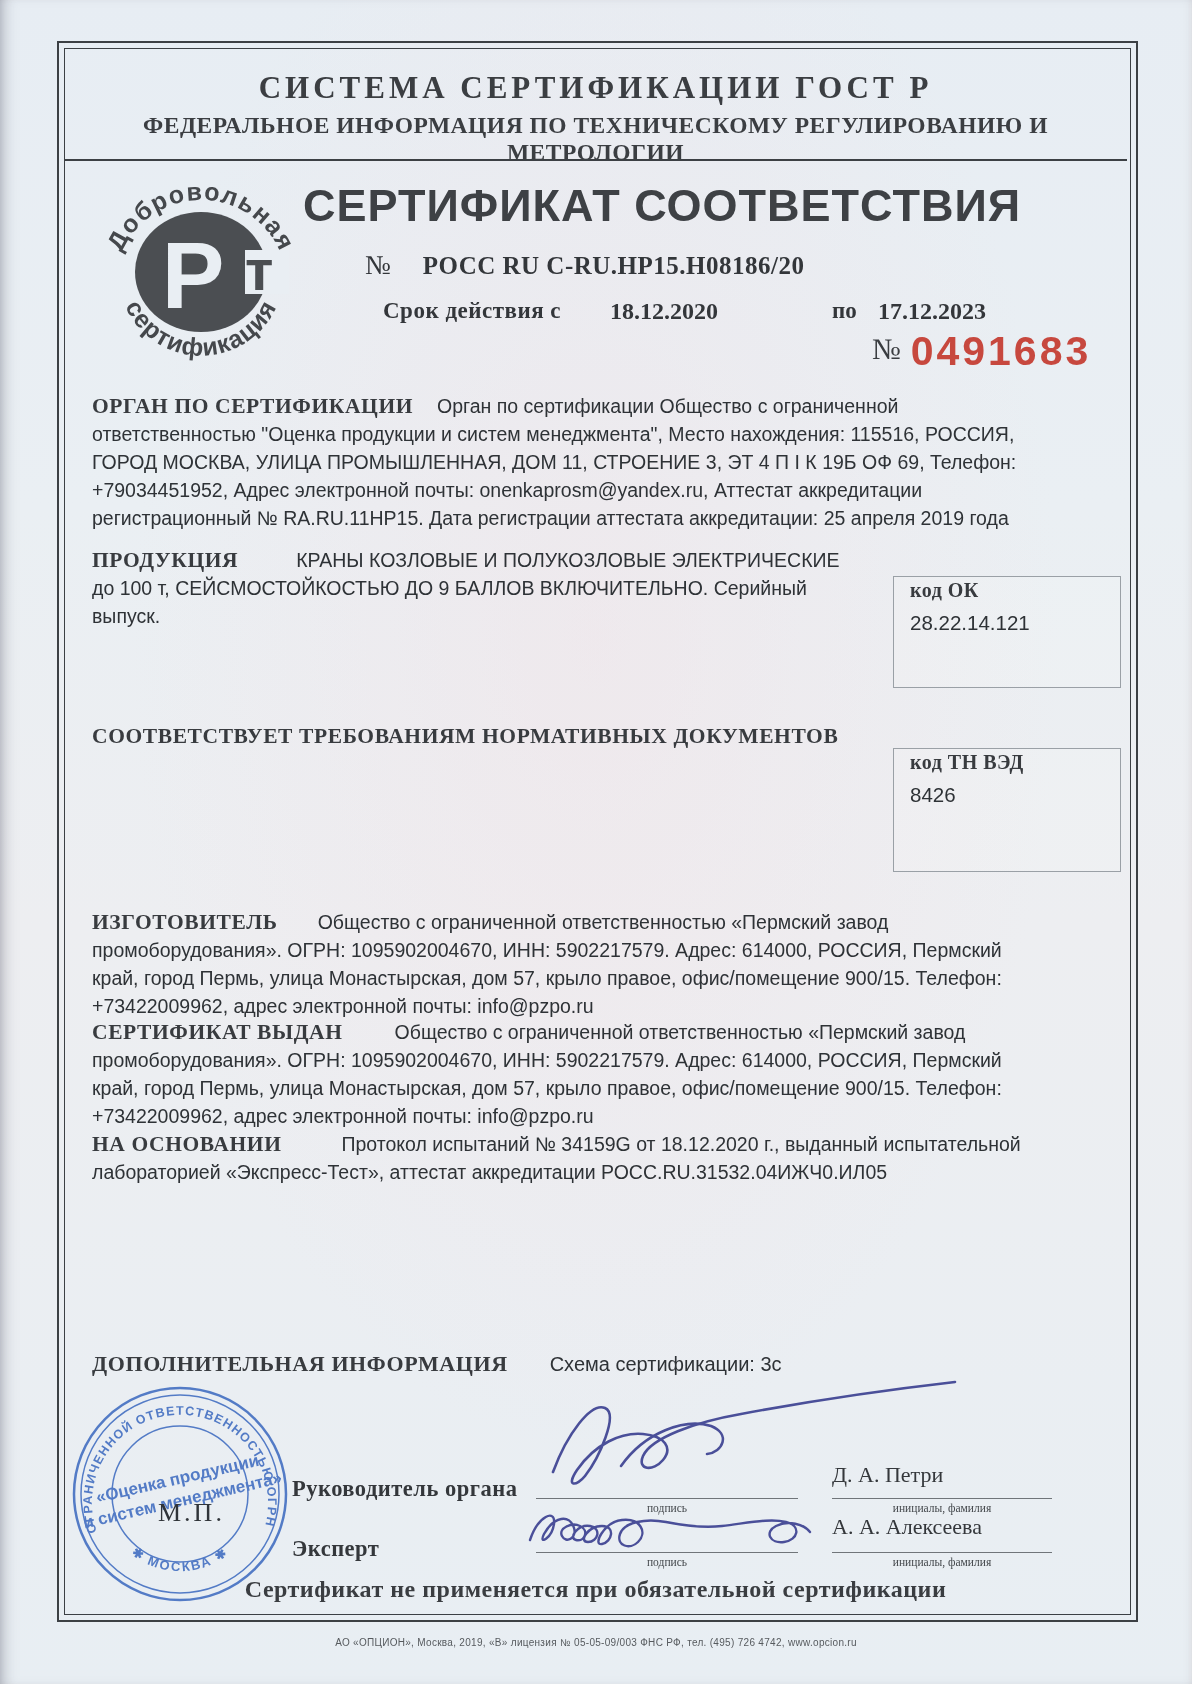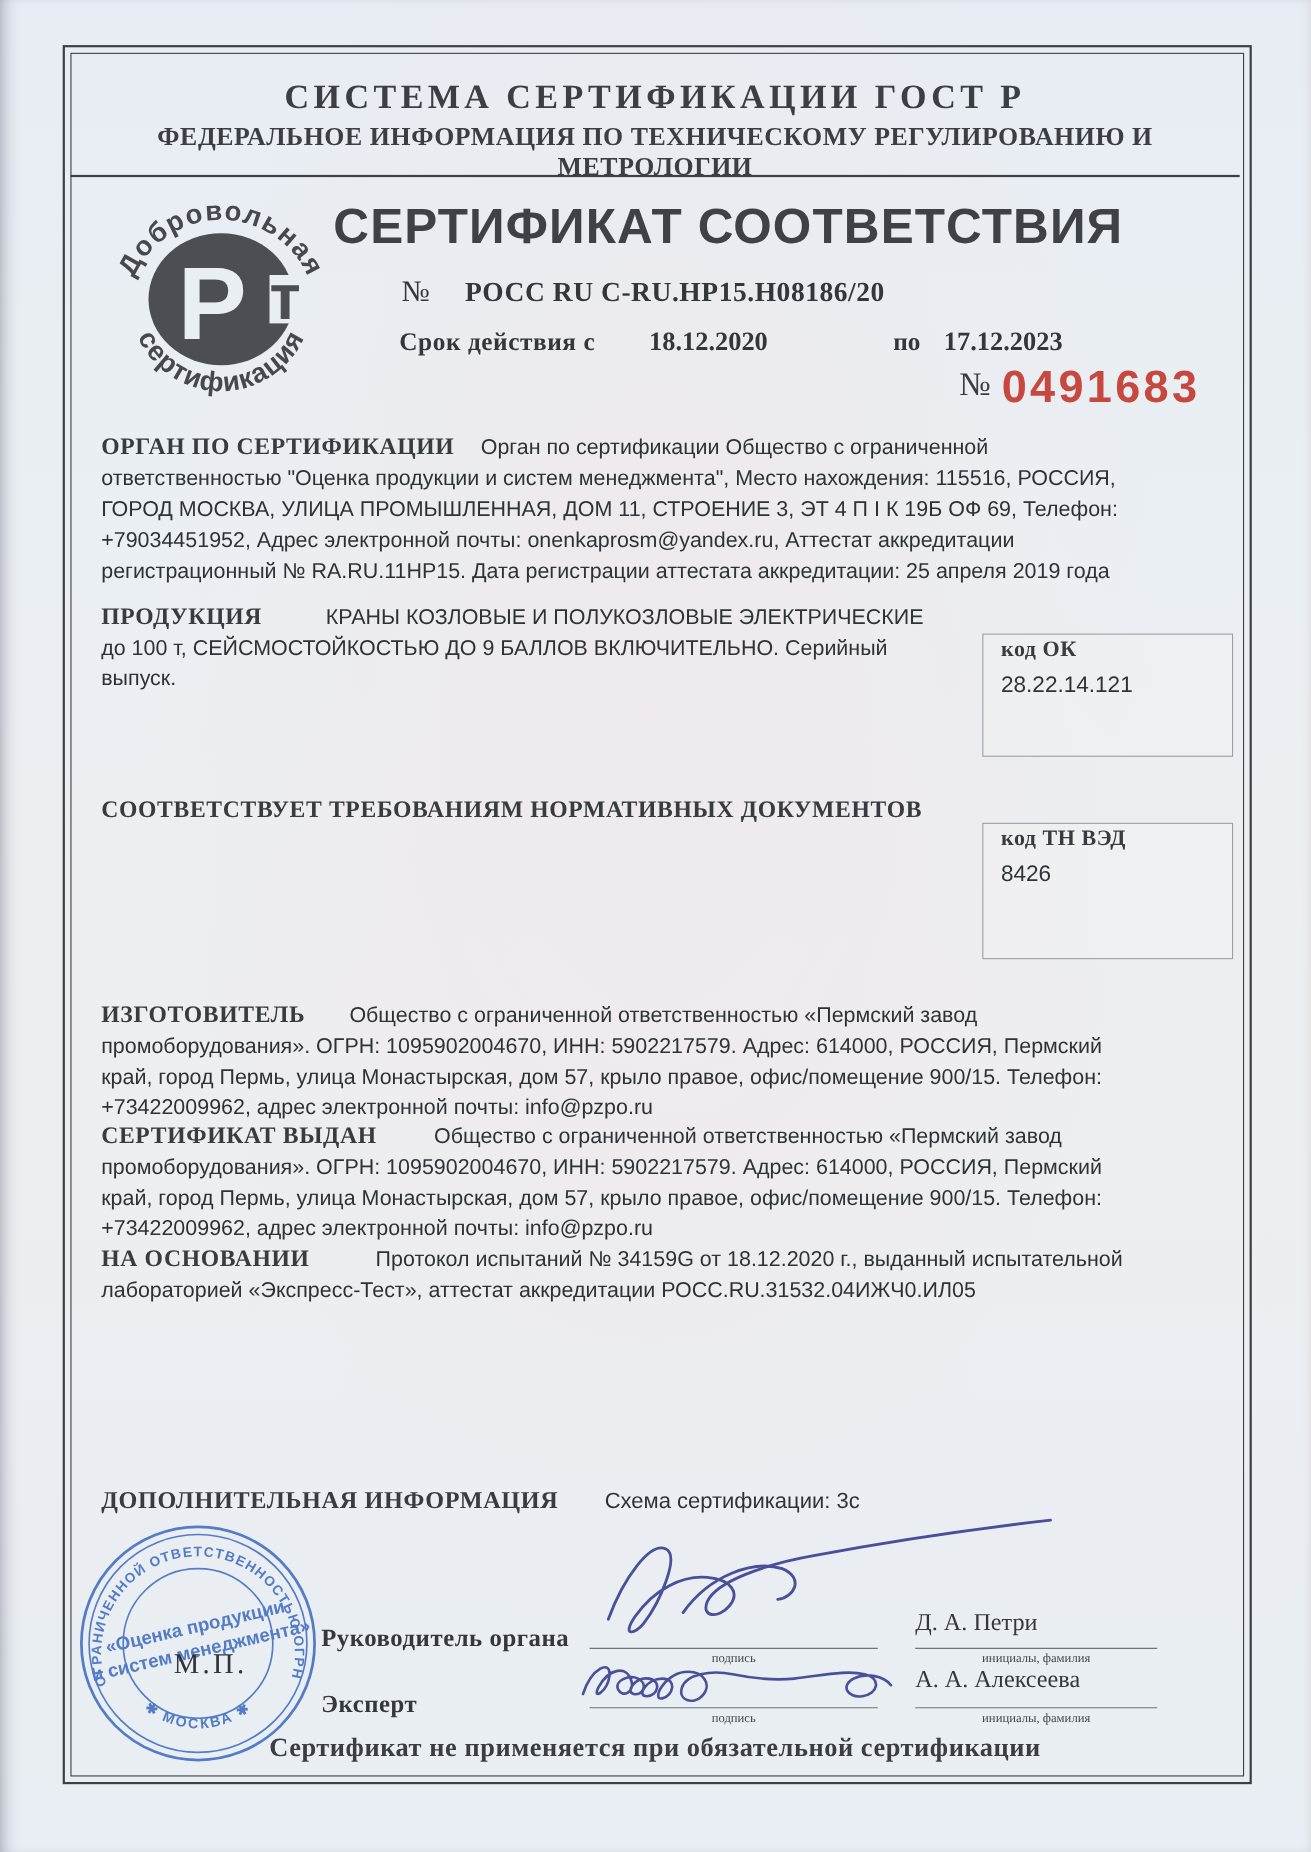--- a/index.html
+++ b/index.html
@@ -13,21 +13,21 @@
   }
   .frame-outer{position:absolute;left:57px;top:41px;width:1077px;height:1577px;border:2.5px solid #3c4044;}
   .frame-inner{position:absolute;left:5px;top:5px;right:5px;bottom:5px;border:1.5px solid #3c4044;}
   .hdr1{position:absolute;left:63px;top:70px;width:1065px;text-align:center;font-weight:bold;font-size:31px;letter-spacing:4px;color:#3b3e42;}
   .hdr2{position:absolute;left:63px;top:112px;width:1065px;text-align:center;font-weight:bold;font-size:23.5px;letter-spacing:.5px;color:#3b3e42;}
   .hdr-sep{position:absolute;left:64px;top:159px;width:1063px;border-top:2px solid #3c4044;}
   .doc-title{position:absolute;left:303px;top:180px;font-family:"Liberation Sans",sans-serif;font-weight:bold;font-size:45px;letter-spacing:1px;color:#3e4145;}
   .numrow{position:absolute;left:365px;top:250px;font-size:26px;color:#33363a;}
   .numrow .no{font-size:27px;}
   .numrow .val{font-weight:bold;margin-left:32px;font-size:25px;letter-spacing:.5px;}
-  .validity{position:absolute;left:363px;top:298px;font-size:23px;font-weight:bold;color:#33363a;}
+  .validity{position:absolute;left:383px;top:298px;font-size:23px;font-weight:bold;color:#33363a;}
   .validity .lbl{letter-spacing:.5px;}
   .v-from{position:absolute;left:227px;top:0;font-size:24px;}
   .v-po{position:absolute;left:449px;top:0;}
   .v-to{position:absolute;left:495px;top:0;font-size:24px;}
   .rednum{position:absolute;left:872px;top:328px;}
   .rednum .no{font-size:30px;color:#3a3d41;vertical-align:6px;}
   .rednum .digits{font-family:"Liberation Sans",sans-serif;font-weight:bold;font-size:41px;letter-spacing:3px;color:#c7483e;margin-left:10px;}
   .sec{position:absolute;font-family:"Liberation Sans",sans-serif;font-size:19.5px;line-height:28px;color:#2e3236;}
   .sec .lab{font-family:"Liberation Serif",serif;font-weight:bold;font-size:21.5px;letter-spacing:.6px;color:#383b3f;margin-right:45px;}
   .sec .lab.block{display:block;margin:0 0 6px 0;}
@@ -172,13 +172,14 @@
   <div class="sigcap" style="left:832px;top:1502px;width:220px">инициалы, фамилия</div>
 
   <div class="sigrole" style="top:1536px">Эксперт</div>
   <div class="sigline" style="left:536px;top:1536px;width:262px;height:16px"></div>
   <div class="sigcap" style="left:536px;top:1556px;width:262px">подпись</div>
   <div class="signame" style="left:832px;top:1514px;width:220px">А. А. Алексеева</div>
   <div class="sigline" style="left:832px;top:1536px;width:220px;height:16px"></div>
   <div class="sigcap" style="left:832px;top:1556px;width:220px">инициалы, фамилия</div>
 
   <div class="notice">Сертификат не применяется при обязательной сертификации</div>
+  <div class="printinfo">АО «ОПЦИОН», Москва, 2019, «В»    лицензия № 05-05-09/003 ФНС РФ,  тел. (495) 726 4742, www.opcion.ru</div>
 </div>
 
 </body></html>

